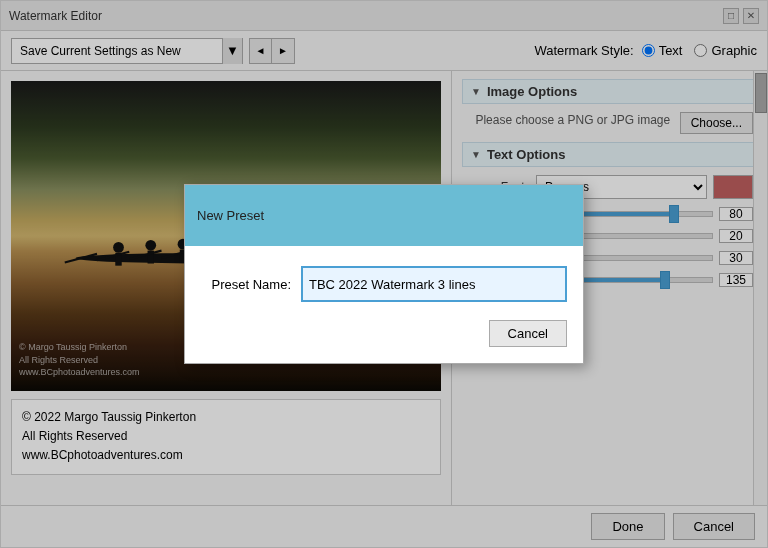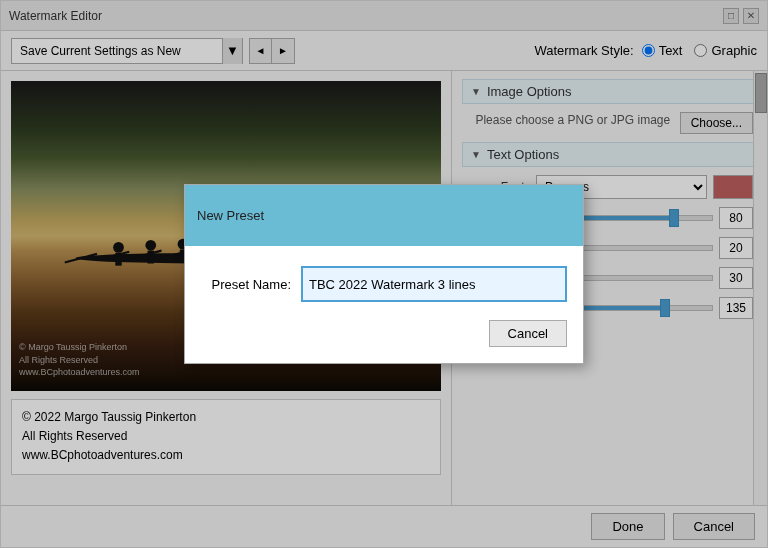--- a/index.html
+++ b/index.html
@@ -205,21 +205,21 @@
       display: flex;
       align-items: center;
       gap: 6px;
       background: #e8f4f8;
       border: 1px solid #c8dce8;
       padding: 4px 8px;
       margin-bottom: 8px;
       cursor: pointer;
     }
     .section-header-title {
-      font-weight: normal;
+      font-weight: bold;
       font-size: 13px;
       color: #333;
     }
     .triangle-icon {
       font-size: 10px;
       color: #555;
     }
     .form-row {
       display: flex;
       align-items: center;
@@ -291,21 +291,21 @@
       top: 50%;
       transform: translateY(-50%);
       width: 10px;
       height: 18px;
       background: #4a9fd4;
       border: 1px solid #3a8fc4;
       cursor: pointer;
     }
     .slider-value {
       width: 34px;
-      height: 22px;
+      height: 14px;
       border: 1px solid #aaa;
       background: white;
       text-align: center;
       font-size: 12px;
       display: flex;
       align-items: center;
       justify-content: center;
     }
     .bottom-bar {
       height: 42px;

